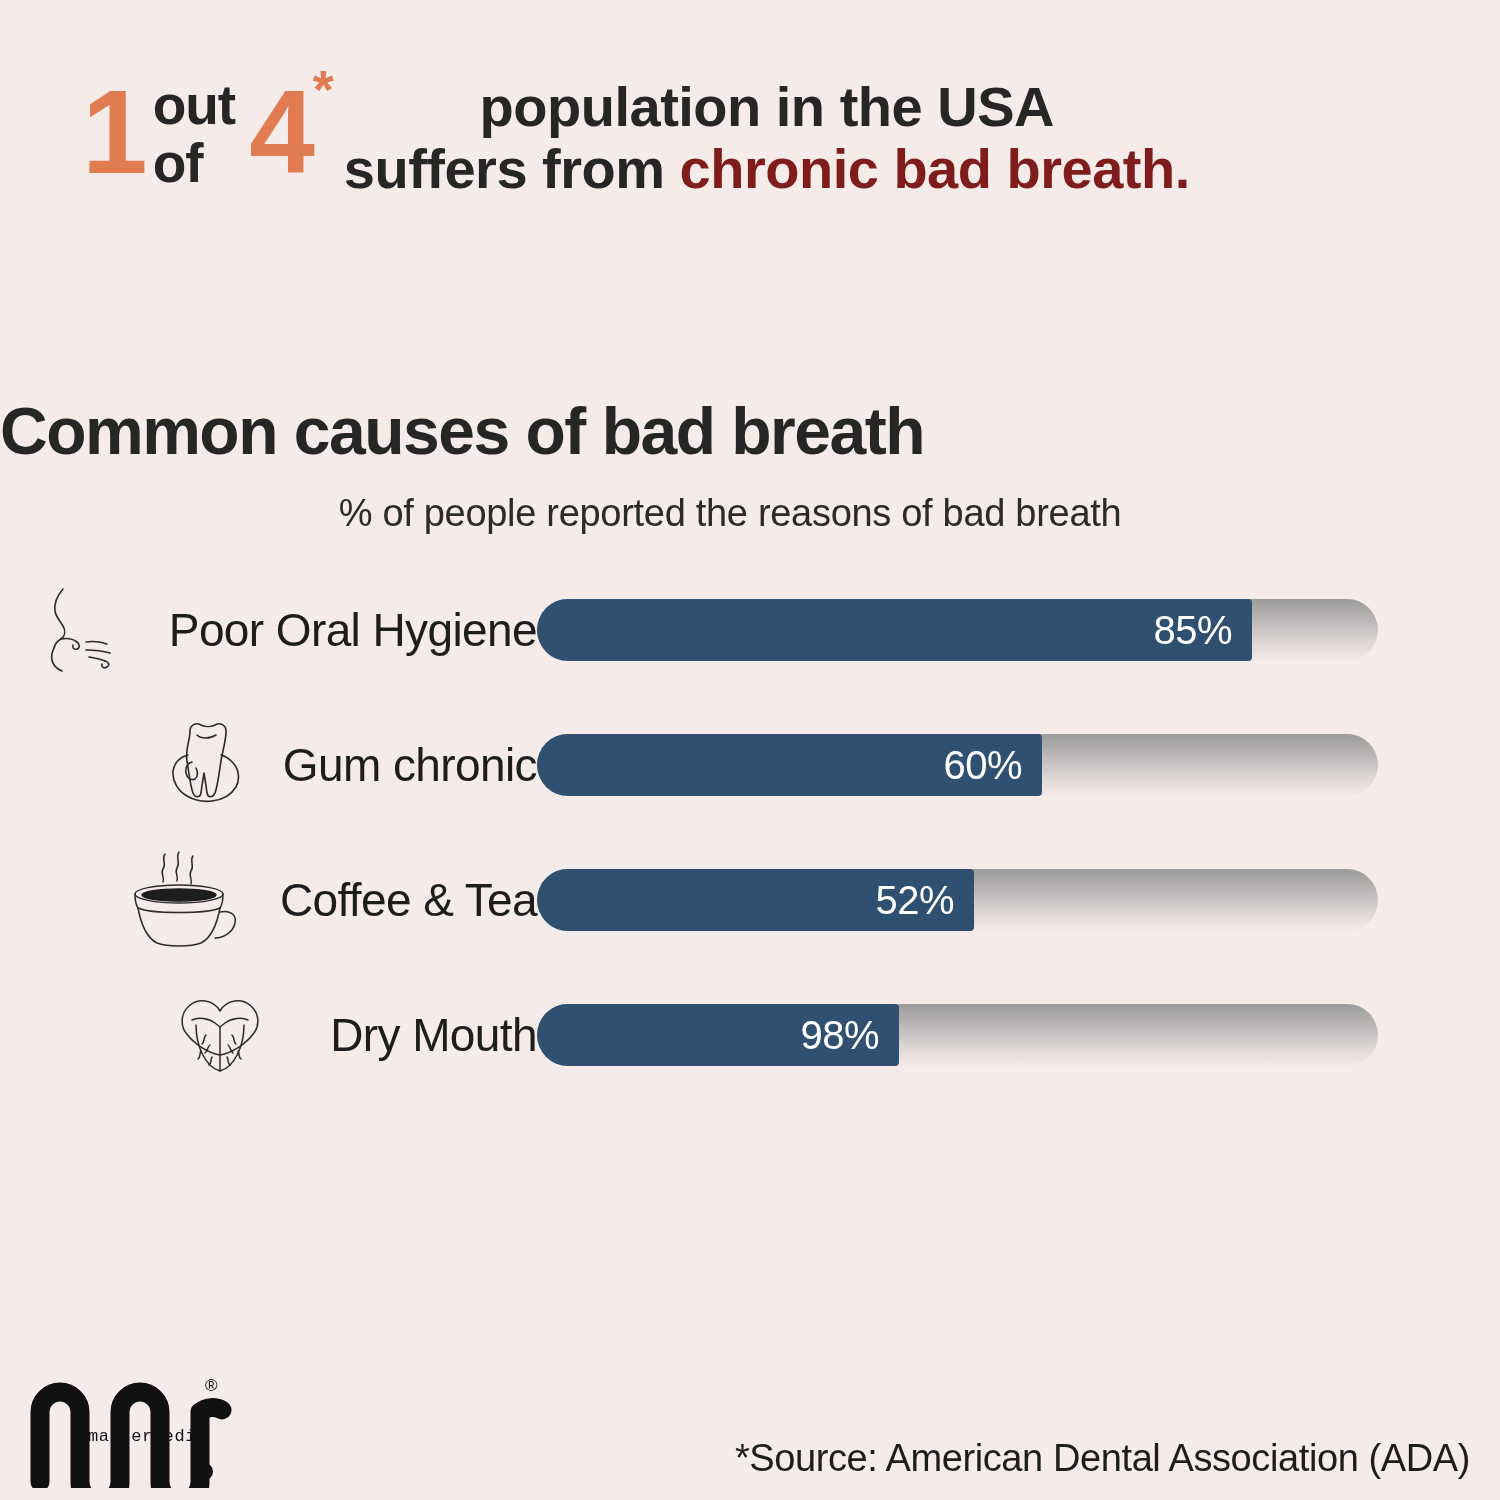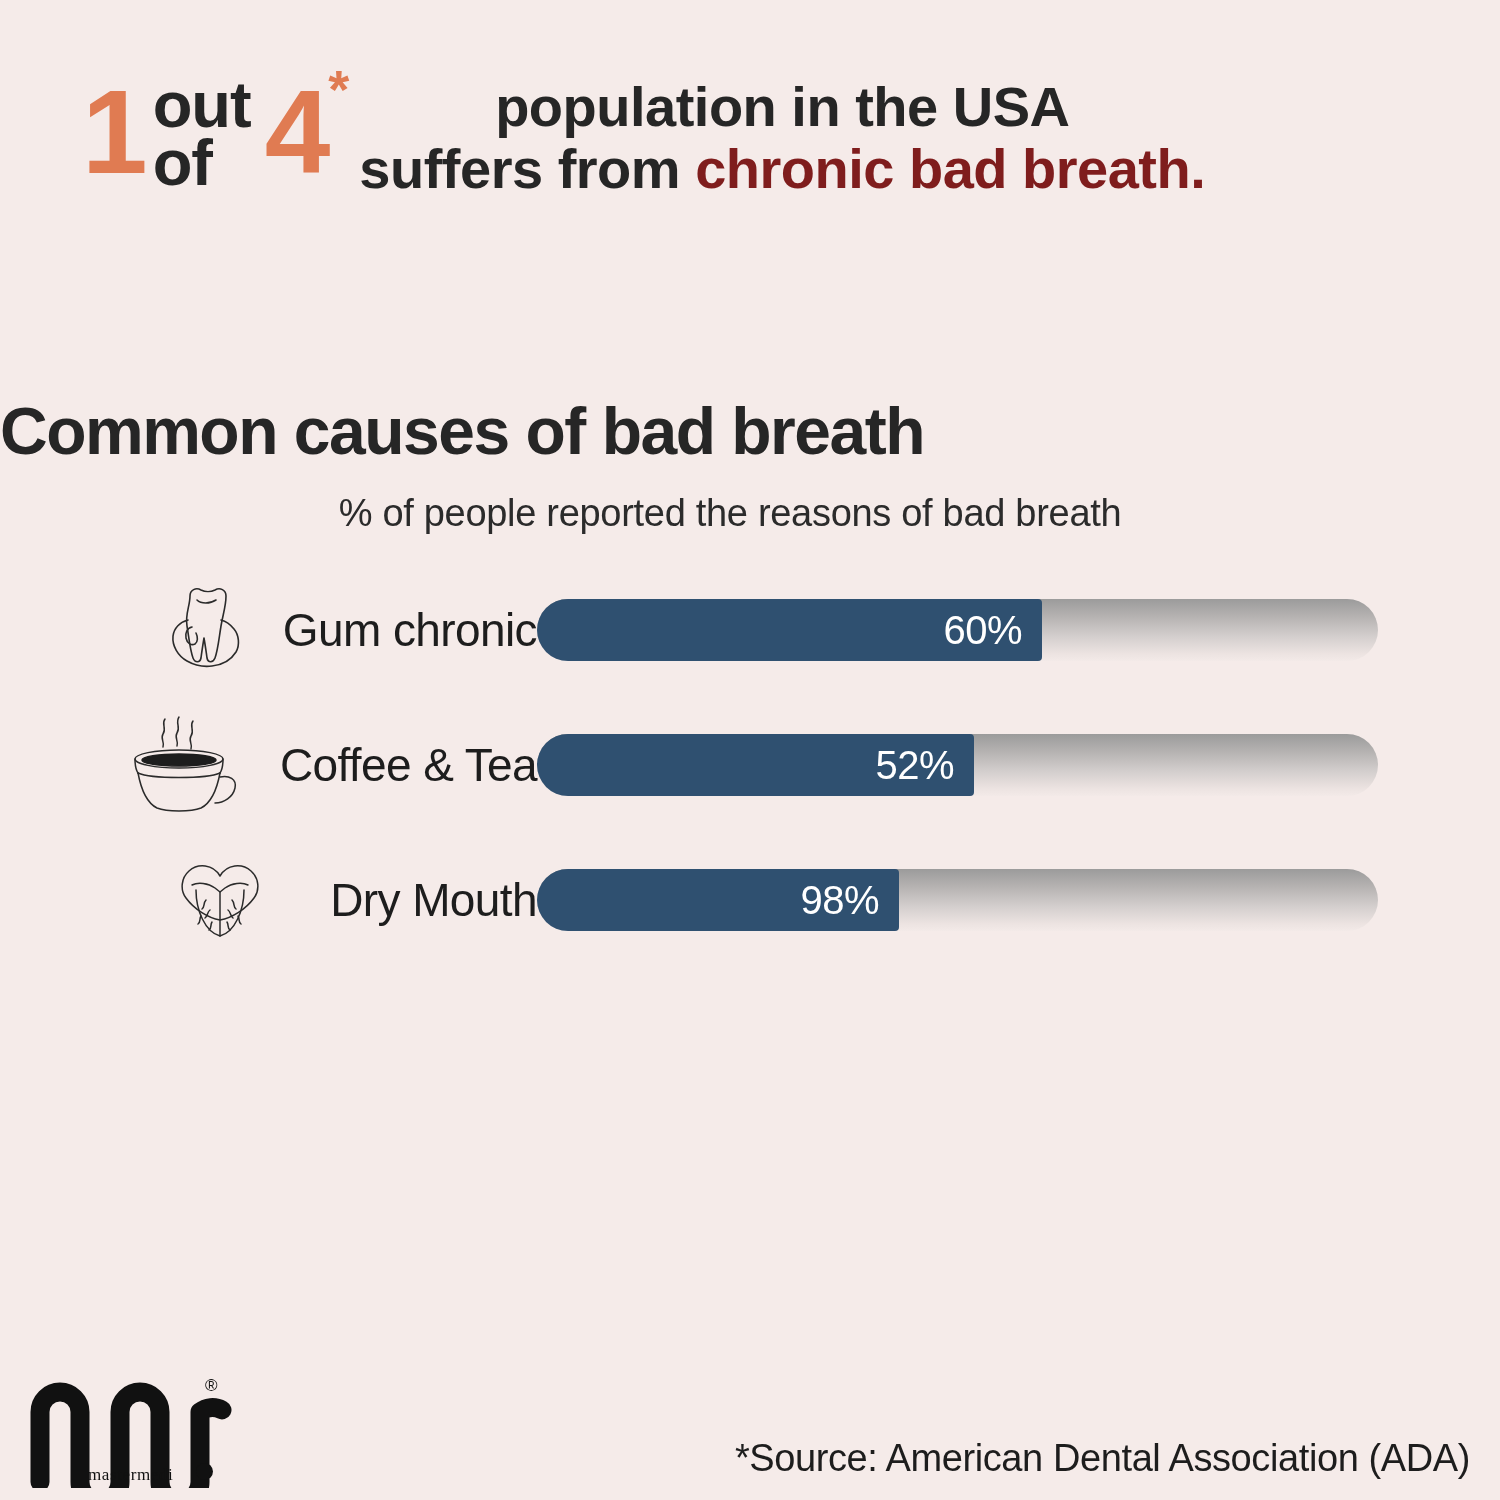--- a/index.html
+++ b/index.html
@@ -32,21 +32,21 @@
     font-size: 118px;
     line-height: 124px;
     color: #e07b52;
     letter-spacing: -3px;
     margin-top: 8px;
   }
   .hl-outof {
     display: flex;
     flex-direction: column;
     font-weight: bold;
-    font-size: 65px;
+    font-size: 55px;
     line-height: 58px;
     color: #262626;
     margin-left: 8px;
     margin-top: 14px;
     letter-spacing: -1px;
   }
   .hl-out { }
   .hl-of { }
   .hl-big-four-wrap {
     position: relative;
@@ -188,25 +188,25 @@
   .logo {
     position: absolute;
     left: 30px;
     top: 1378px;
     width: 220px;
     height: 110px;
   }
   .logo-word {
     position: absolute;
     left: 88px;
-    top: 1465px;
+    top: 1427px;
     font-size: 17px;
     letter-spacing: 0.6px;
     color: #111;
-    font-family: Liberation Serif, serif;
+    font-family: Liberation Mono, monospace;
   }
   .logo-dot {
     position: absolute;
     left: 196px;
     top: 1463px;
     width: 17px;
     height: 17px;
     border-radius: 50%;
     background: #111;
   }
@@ -248,20 +248,45 @@
       <div class="hl-line">population in the USA</div>
       <div class="hl-line"><span>suffers from </span><span class="hl-accent">chronic bad breath.</span></div>
     </div>
   </div>
 
   <div class="section-title">Common causes of bad breath</div>
   <div class="section-sub">% of people reported the reasons of bad breath</div>
 
   <div class="chart">
 
+    <div class="row">
+      <div class="row-inner">
+        <div class="icon-cell" style="left:14px;">
+          <svg width="86" height="92" viewBox="0 0 86 92">
+            <g fill="none" stroke="#2b2b2b" stroke-width="1.6" stroke-linecap="round" stroke-linejoin="round">
+              <path d="M32 5 C26 12 23 20 24 27 C25 33 29 37 32 42 C35 47 34 52 30 55"></path>
+              <path d="M30 55 C26 57 24 60 23 64"></path>
+              <path d="M23 64 C21 68 20 72 21 76 C22 81 26 85 31 87"></path>
+              <path d="M30 55 C36 54 42 55 46 58"></path>
+              <path d="M46 58 C49 60 49 64 46 65 C43 66 41 64 42 61"></path>
+              <path d="M55 58 C62 57 70 58 76 60"></path>
+              <path d="M55 66 C63 66 72 67 79 69"></path>
+              <path d="M58 73 C64 74 70 75 74 77"></path>
+              <path d="M74 77 C78 78 79 81 76 83 C73 85 70 83 71 80"></path>
+            </g>
+          </svg>
+        </div>
+        <div class="label-cell">Poor Oral Hygiene</div>
+        <div class="track">
+          <div class="fill" style="width:715px;">
+            <span class="pct">85%</span>
+          </div>
+        </div>
+      </div>
+    </div>
 
     <div class="row">
       <div class="row-inner">
         <div class="icon-cell" style="left:148px;">
           <svg width="96" height="96" viewBox="0 0 96 96">
             <g fill="none" stroke="#2b2b2b" stroke-width="1.6" stroke-linecap="round" stroke-linejoin="round">
               <path d="M30 14 C30 8 36 5 41 8 C45 10 51 10 55 8 C60 5 66 8 66 14 C66 24 63 32 61 44 C59 56 58 68 55 76 C53 81 48 81 47 76 C46 68 45 62 44 56 C43 62 42 68 41 76 C40 81 35 81 33 76 C30 68 29 56 27 44 C25 32 30 24 30 14 Z"></path>
               <path d="M37 18 C41 22 50 22 56 18"></path>
               <path d="M28 38 C20 40 14 46 13 54 C12 64 18 74 27 79 C34 83 44 85 52 84 C62 83 71 78 76 70 C80 63 79 53 74 47 C70 42 65 39 61 38"></path>
               <path d="M32 45 C27 46 25 51 26 56 C27 61 31 64 35 62 C38 60 38 55 36 51"></path>

